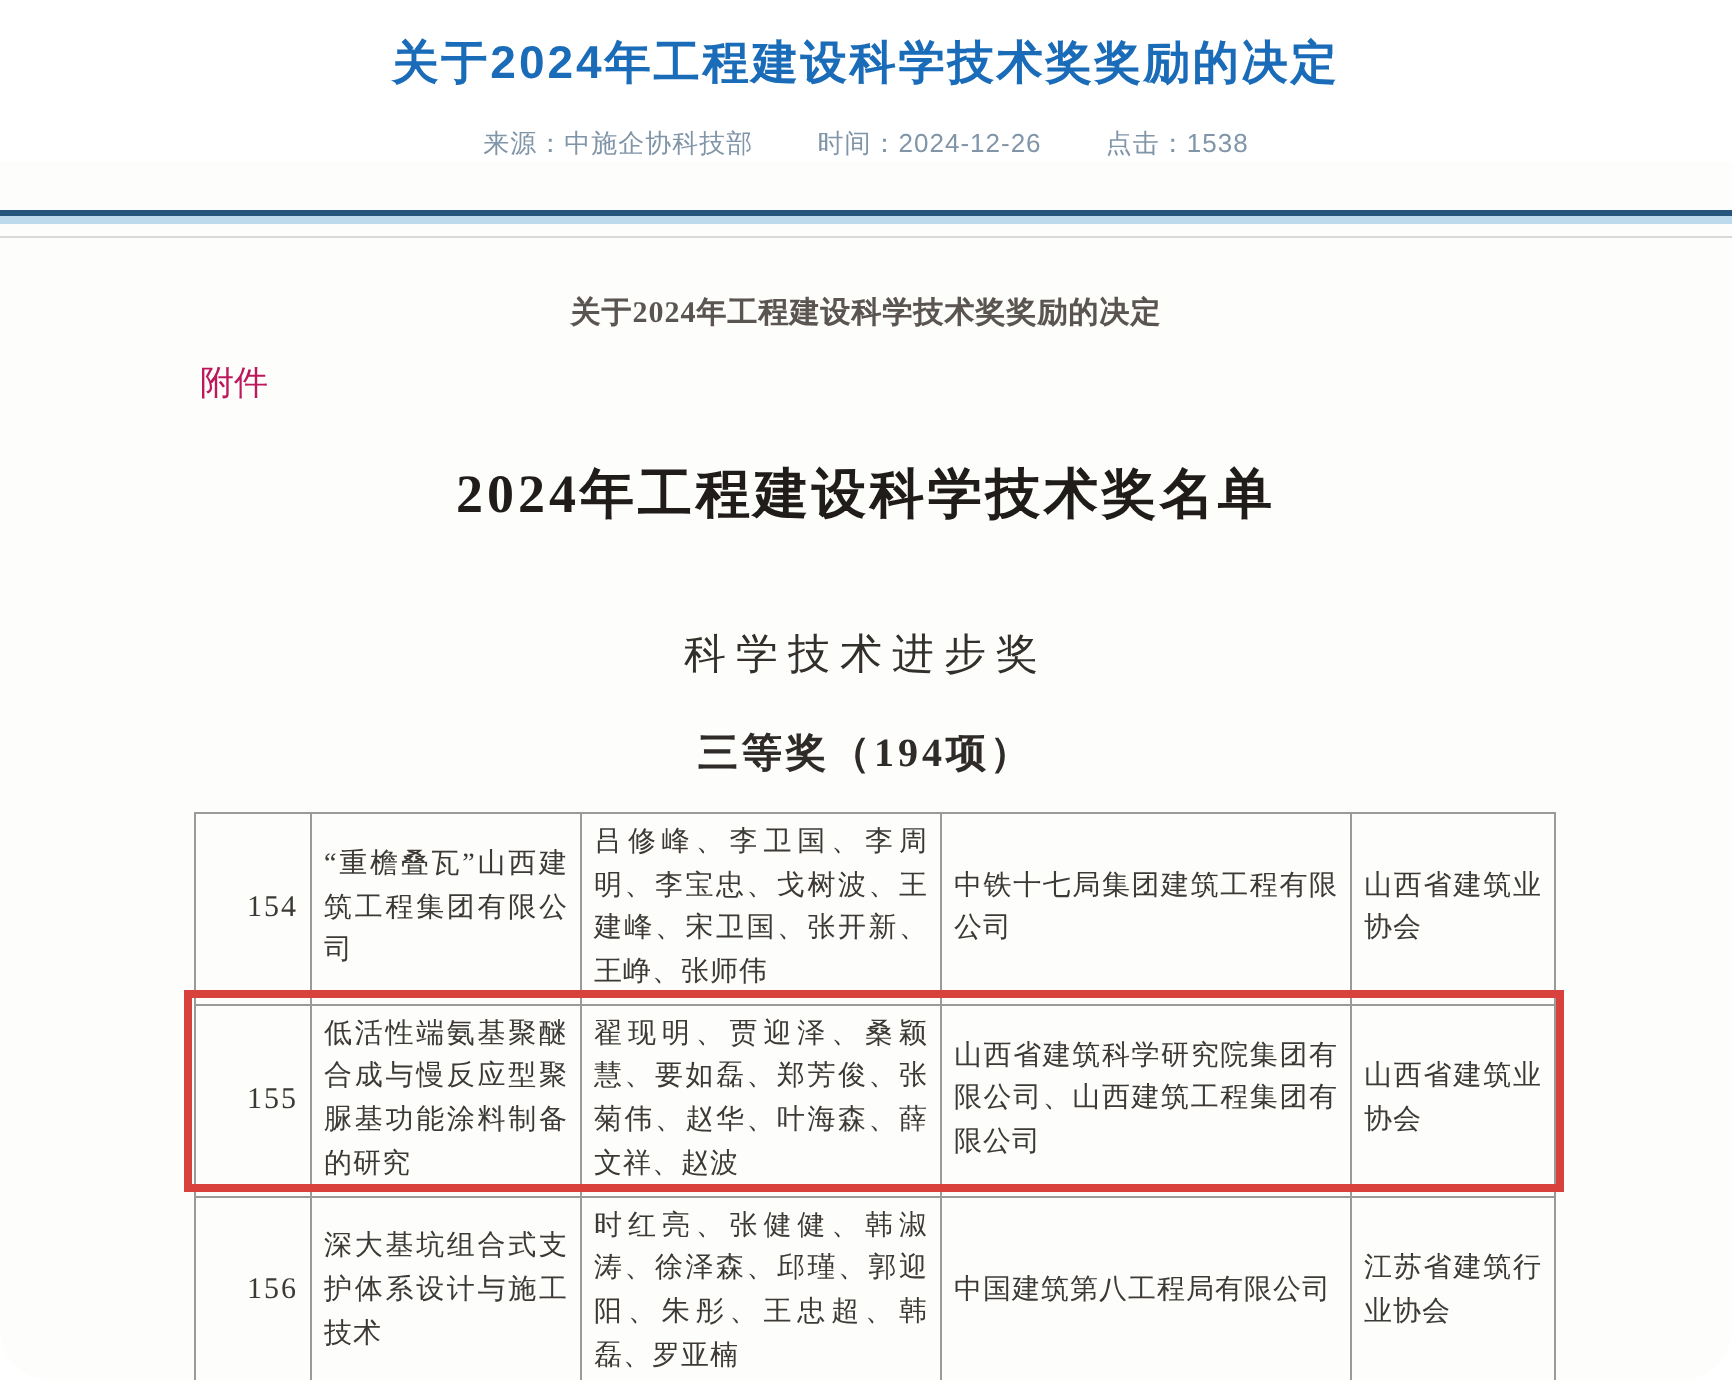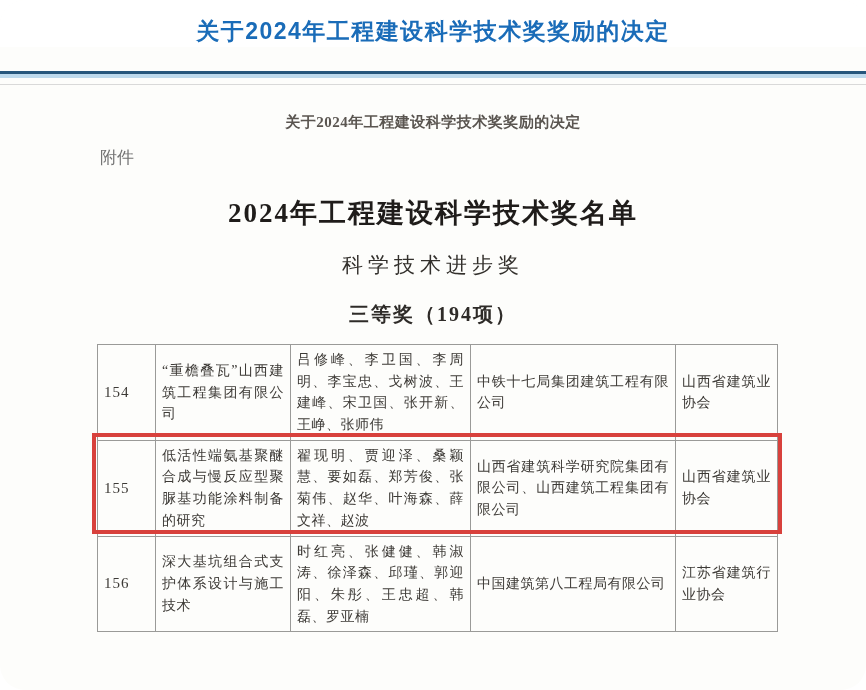--- a/index.html
+++ b/index.html
@@ -50,32 +50,32 @@
   .doc-number {
     margin-top: 8px;
     text-align: center;
     font-size: 12px;
     color: #8a8580;
     letter-spacing: 0.5px;
   }
   .attachment {
     margin: 14px 0 0 100px;
     font-size: 17px;
-    color: #737373;
+    color: #be185d;
   }
   .list-title {
     margin-top: 26px;
     text-align: center;
     font-size: 27px;
     font-weight: bold;
     letter-spacing: 2px;
     color: #1f1c1a;
   }
   .award-category {
-    margin-top: 20px;
+    margin-top: 48px;
     text-align: center;
     font-size: 21px;
     letter-spacing: 5px;
     color: #33302c;
   }
   .award-level {
     margin-top: 22px;
     text-align: center;
     font-size: 20px;
     font-weight: bold;
@@ -97,21 +97,21 @@
     border: 1px solid #9a9a98;
     font-size: 14px;
     line-height: 1.55;
     color: #3d3a36;
     padding: 4px 6px;
     vertical-align: middle;
     text-align: justify;
     letter-spacing: 0.5px;
   }
   .award-table td.cell-no {
-    text-align: left;
+    text-align: right;
     font-size: 15px;
     letter-spacing: 1px;
   }
   tr.row-main-1, tr.row-main-2 { height: 93px; }
   tr.row-main-3 { height: 80px; }
   
   .red-box {
     position: absolute;
     left: -5px;
     top: 89px;
@@ -121,20 +121,25 @@
     pointer-events: none;
   }
 </style>
 </head>
 <body>
 
 <div class="page">
 
   <div class="web-header">
     <div class="web-title">关于2024年工程建设科学技术奖奖励的决定</div>
+    <div class="meta-line">
+      <span class="meta-group"><span>来源：</span><span>中施企协科技部</span></span>
+      <span class="meta-group"><span>时间：</span><span>2024-12-26</span></span>
+      <span class="meta-group"><span>点击：</span><span>1538</span></span>
+    </div>
   </div>
 
   <div class="sep-dark"></div>
   <div class="sep-light"></div>
   <div class="sep-thin"></div>
 
   <div class="doc">
     <div class="doc-title">关于2024年工程建设科学技术奖奖励的决定</div>
     <div class="attachment">附件</div>
     <div class="list-title">2024年工程建设科学技术奖名单</div>

